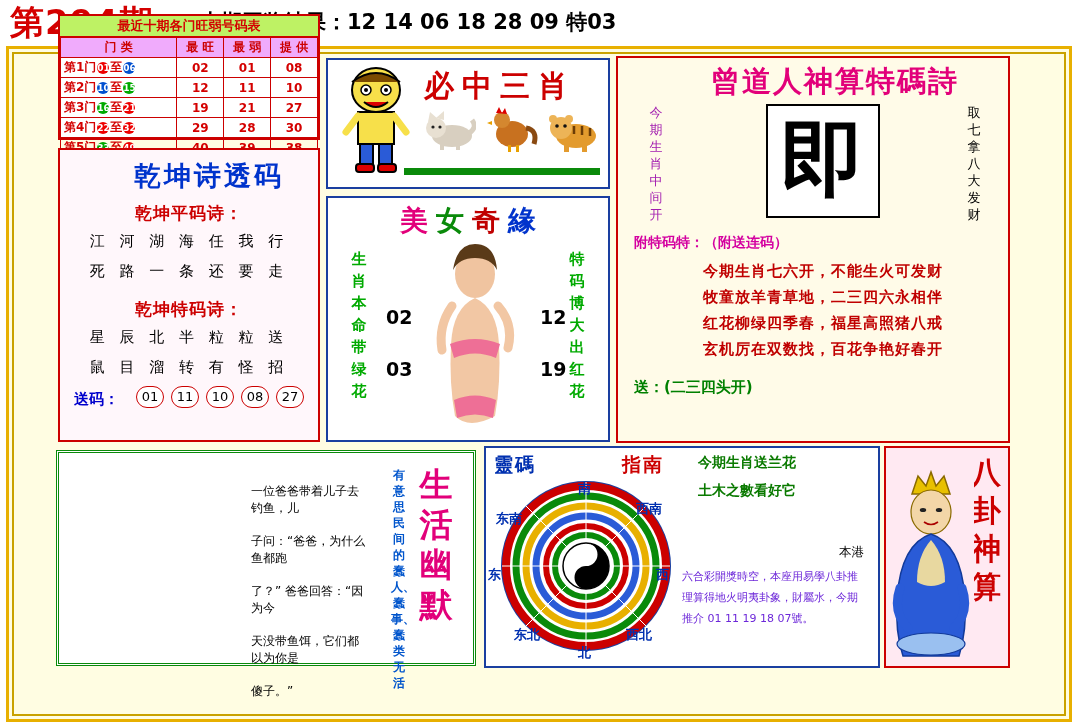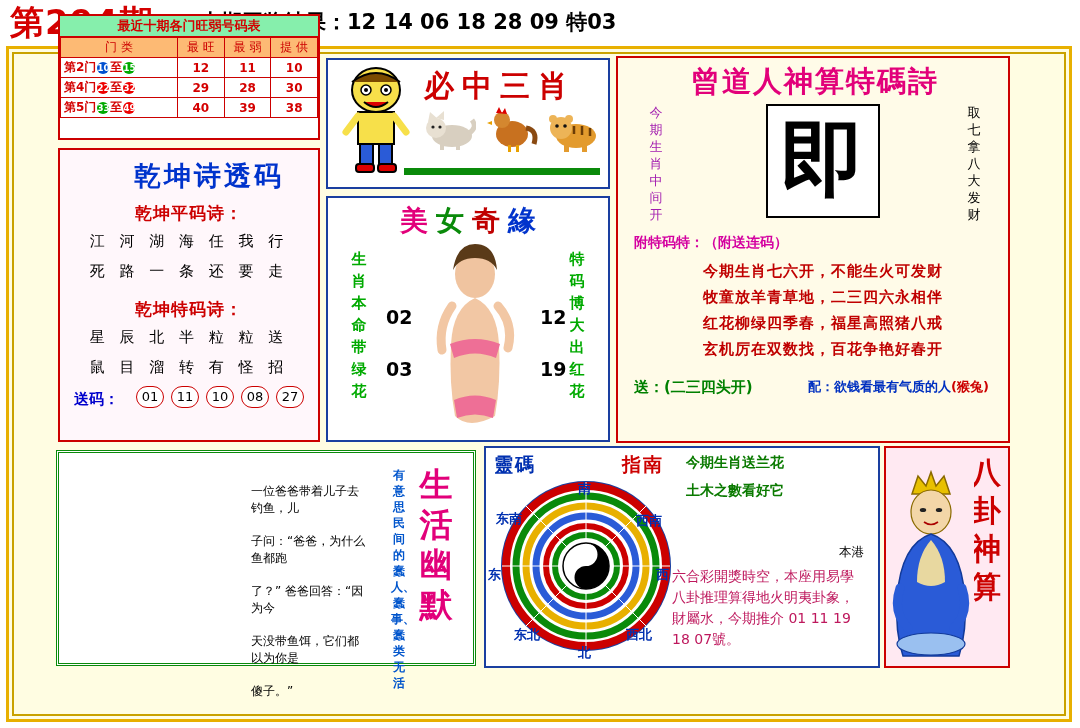--- a/index.html
+++ b/index.html
@@ -14,37 +14,37 @@
 
   
   .frame{position:absolute;left:6px;top:46px;width:1066px;height:676px;border:3px solid #e8b000;background:#fffde2;box-sizing:border-box;}
   .frame2{position:absolute;left:3px;top:3px;right:3px;bottom:3px;border:2px solid #c9a200;box-sizing:border-box;}
 
   
   .panel{position:absolute;box-sizing:border-box;}
 
   
   #tbl{left:58px;top:14px;width:262px;height:126px;border:2px solid #c00;background:#fff;}
-  #tbl .t-title{height:20px;background:#86efac;color:#d40000;font-weight:bold;font-size:13px;text-align:center;line-height:20px;border-bottom:1px solid #c00;}
+  #tbl .t-title{height:20px;background:#bef264;color:#d40000;font-weight:bold;font-size:13px;text-align:center;line-height:20px;border-bottom:1px solid #c00;}
   #tbl table{width:100%;border-collapse:collapse;font-size:12px;}
-  #tbl th{background:#fdba74;color:#c00;font-weight:normal;height:17px;border:1px solid #c00;font-size:12px;}
+  #tbl th{background:#f0abfc;color:#c00;font-weight:bold;height:17px;border:1px solid #c00;font-size:12px;}
   #tbl td{border:1px solid #c00;height:17px;text-align:center;color:#d40000;font-weight:bold;font-size:12px;}
   #tbl td.men{text-align:left;padding-left:3px;white-space:nowrap;}
   .ball{display:inline-block;width:12px;height:12px;border-radius:50%;color:#fff;font-size:9px;line-height:12px;text-align:center;vertical-align:middle;margin:0 1px;}
   .b-red{background:#e00;}.b-blue{background:#0050d0;}.b-green{background:#0a0;}
 
   
   #bz{left:326px;top:58px;width:284px;height:131px;border:2px solid #1a3fa0;background:#fff;}
   #bz .bz-t{position:absolute;left:96px;top:6px;font-size:30px;font-weight:bold;color:#c00;letter-spacing:8px;font-family:"DejaVu Serif",serif;}
   #bz .animals{position:absolute;left:96px;top:44px;width:180px;height:56px;}
   .anim{position:absolute;width:52px;height:50px;}
   #bz .bar{position:absolute;left:76px;top:108px;width:196px;height:7px;background:#0a8a0a;}
   .boy{position:absolute;left:8px;top:4px;width:80px;height:112px;}
   #zd2{left:616px;top:56px;width:394px;height:387px;border:2px solid #c00;background:#fffbe8;box-sizing:border-box;}
-  .zd-title{position:absolute;left:0;top:4px;width:394px;text-align:center;font-size:29px;font-weight:bold;color:#e2007a;font-family:"DejaVu Serif",serif;letter-spacing:2px;}
+  .zd-title{position:absolute;left:0;top:4px;width:394px;text-align:center;font-size:29px;font-weight:bold;color:#e2007a;font-family:"DejaVu Serif",serif;letter-spacing:2px;padding-left:20px;}
   .zd-box{position:absolute;left:148px;top:46px;width:110px;height:110px;border:2px solid #000;background:#fff;}
   .zd-char{position:absolute;left:0;top:0;width:110px;height:110px;line-height:108px;text-align:center;font-size:84px;font-weight:bold;color:#000;font-family:"DejaVu Serif",serif;}
   .zd-left{position:absolute;left:30px;top:46px;width:16px;font-size:13px;line-height:17px;color:#a21caf;text-align:center;}
   .zd-right{position:absolute;right:26px;top:46px;width:16px;font-size:13px;line-height:17px;color:#000;text-align:center;}
   .zd-sub{position:absolute;left:16px;top:176px;font-size:14px;color:#d400a0;font-weight:bold;}
   .zd-poem{position:absolute;left:30px;top:200px;width:350px;}
   .zd-poem div{font-size:15px;color:#c00000;font-weight:bold;line-height:26px;letter-spacing:1px;text-align:center;}
   .zd-send{position:absolute;left:16px;top:320px;font-size:15px;color:#008000;font-weight:bold;}
   .zd-pei{position:absolute;left:190px;top:320px;font-size:13px;color:#0030c0;font-weight:bold;}
   .zd-pei b{color:#c00;}
@@ -72,22 +72,22 @@
   #sh{left:56px;top:450px;width:420px;height:216px;border:3px double #0a8a0a;background:#fff;}
   .sh-t{position:absolute;right:14px;top:12px;width:46px;text-align:center;font-size:33px;font-weight:bold;color:#e2007a;line-height:40px;font-family:"DejaVu Serif",serif;}
   .sh-sub{position:absolute;right:66px;top:14px;width:16px;font-size:12px;color:#0055cc;line-height:16px;font-weight:bold;text-align:center;}
   .sh-body{position:absolute;right:88px;top:14px;width:150px;font-size:12px;color:#000;line-height:17px;}
   .sh-body p{margin:16px;}
 
   
   #lm{left:484px;top:446px;width:396px;height:222px;border:2px solid #1a3fa0;background:#fff;}
   .lm-t1{position:absolute;left:8px;top:4px;font-size:19px;font-weight:bold;color:#0030b0;letter-spacing:2px;}
   .lm-t2{position:absolute;left:136px;top:4px;font-size:19px;font-weight:bold;color:#c00;letter-spacing:2px;}
-  .lm-p{position:absolute;left:200px;font-size:14px;font-weight:bold;color:#0a7a00;}
-  .lm-txt{position:absolute;left:186px;top:70px;width:186px;font-size:14px;color:#be185d;line-height:21px;}
+  .lm-p{position:absolute;left:212px;font-size:14px;font-weight:bold;color:#0a7a00;}
+  .lm-txt{position:absolute;left:196px;top:70px;width:186px;font-size:11px;color:#6d28d9;line-height:21px;}
   .lm-bg{position:absolute;right:14px;top:50px;font-size:12.5px;color:#000;}
   .compass{position:absolute;left:14px;top:32px;width:172px;height:172px;}
   .dir{position:absolute;font-size:13px;font-weight:bold;color:#0030b0;}
 
   
   #bg{left:884px;top:446px;width:126px;height:222px;border:2px solid #c00;background:#ffe9f2;overflow:hidden;}
   .bg-t{position:absolute;right:4px;top:6px;width:36px;text-align:center;font-size:30px;font-weight:bold;color:#c00;line-height:38px;font-family:"DejaVu Serif",serif;}
   .buddha{position:absolute;left:2px;top:10px;width:86px;height:206px;}
 </style>
 </head>
@@ -112,24 +112,36 @@
       <thead>
         <tr>
           <th>门  类</th>
           <th>最 旺</th>
           <th>最 弱</th>
           <th>提  供</th>
         </tr>
       </thead>
       <tbody id="tbl-body">
           <tr>
+            <td class="men"><span>第1门</span><span class="ball b-red">01</span><span>至</span><span class="ball b-blue">06</span></td>
+            <td>02</td>
+            <td>01</td>
+            <td>08</td>
+          </tr>
+          <tr>
             <td class="men"><span>第2门</span><span class="ball b-blue">10</span><span>至</span><span class="ball b-green">15</span></td>
             <td>12</td>
             <td>11</td>
             <td>10</td>
+          </tr>
+          <tr>
+            <td class="men"><span>第3门</span><span class="ball b-green">16</span><span>至</span><span class="ball b-red">21</span></td>
+            <td>19</td>
+            <td>21</td>
+            <td>27</td>
           </tr>
           <tr>
             <td class="men"><span>第4门</span><span class="ball b-red">22</span><span>至</span><span class="ball b-red">32</span></td>
             <td>29</td>
             <td>28</td>
             <td>30</td>
           </tr>
           <tr>
             <td class="men"><span>第5门</span><span class="ball b-green">33</span><span>至</span><span class="ball b-red">49</span></td>
             <td>40</td>
@@ -207,23 +219,20 @@
     </div>
     <div class="zd-sub">附特码特：（附送连码）</div>
     <div class="zd-poem" id="zd-poem">
         <div>今期生肖七六开，不能生火可发财</div>
         <div>牧童放羊青草地，二三四六永相伴</div>
         <div>红花柳绿四季春，福星高照猪八戒</div>
         <div>玄机厉在双数找，百花争艳好春开</div>
       </div>
     <div class="zd-send">
       <span>送：</span><span>(二三四头开)</span>
-    </div>
-    <div class="zd-pei">
-      <span>配：</span><span>欲钱看最有气质的人</span><b>(猴兔)</b>
     </div>
   </div>
 
   <div class="panel" id="qk">
     <div class="qk-t">乾坤诗透码</div>
     <div class="qk-s1">乾坤平码诗：</div>
     <div class="qk-l" style="top:82px">江 河 湖 海 任 我 行</div>
     <div class="qk-l" style="top:112px">死 路 一 条 还 要 走</div>
     <div class="qk-s2">乾坤特码诗：</div>
     <div class="qk-l" style="top:178px">星 辰 北 半 粒 粒 送</div>
@@ -285,21 +294,21 @@
           <line x1="2" y1="86" x2="170" y2="86"></line>
         <line x1="26" y1="26" x2="146" y2="146"></line>
           <line x1="146" y1="26" x2="26" y2="146"></line>
       </g>
       <circle cx="86" cy="86" r="23" fill="#fff" stroke="#000" stroke-width="1.5"></circle>
       <path d="M86 63 a23 23 0 0 1 0 46 a11.5 11.5 0 0 1 0 -23 a11.5 11.5 0 0 0 0 -23z" fill="#000"></path>
       <circle cx="86" cy="74.5" r="4" fill="#fff"></circle>
       <circle cx="86" cy="97.5" r="4" fill="#000"></circle>
     </svg>
     <div class="dir" style="left:92px;top:32px">南</div>
-    <div class="dir" style="left:150px;top:64px">西南</div>
+    <div class="dir" style="left:150px;top:52px">西南</div>
     <div class="dir" style="left:170px;top:118px">西</div>
     <div class="dir" style="left:140px;top:178px">西北</div>
     <div class="dir" style="left:92px;top:196px">北</div>
     <div class="dir" style="left:28px;top:178px">东北</div>
     <div class="dir" style="left:2px;top:118px">东</div>
     <div class="dir" style="left:10px;top:62px">东南</div>
   </div>
 
   <div class="panel" id="bg">
     <div class="bg-t">八卦神算</div>

